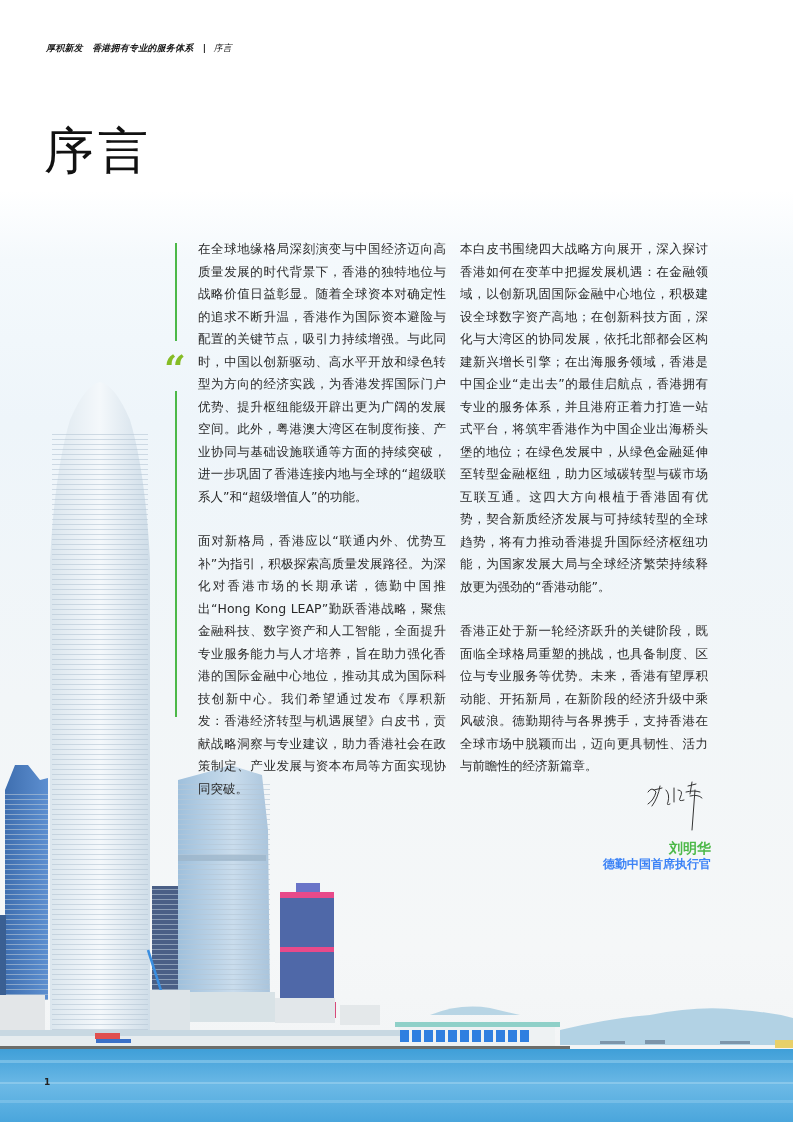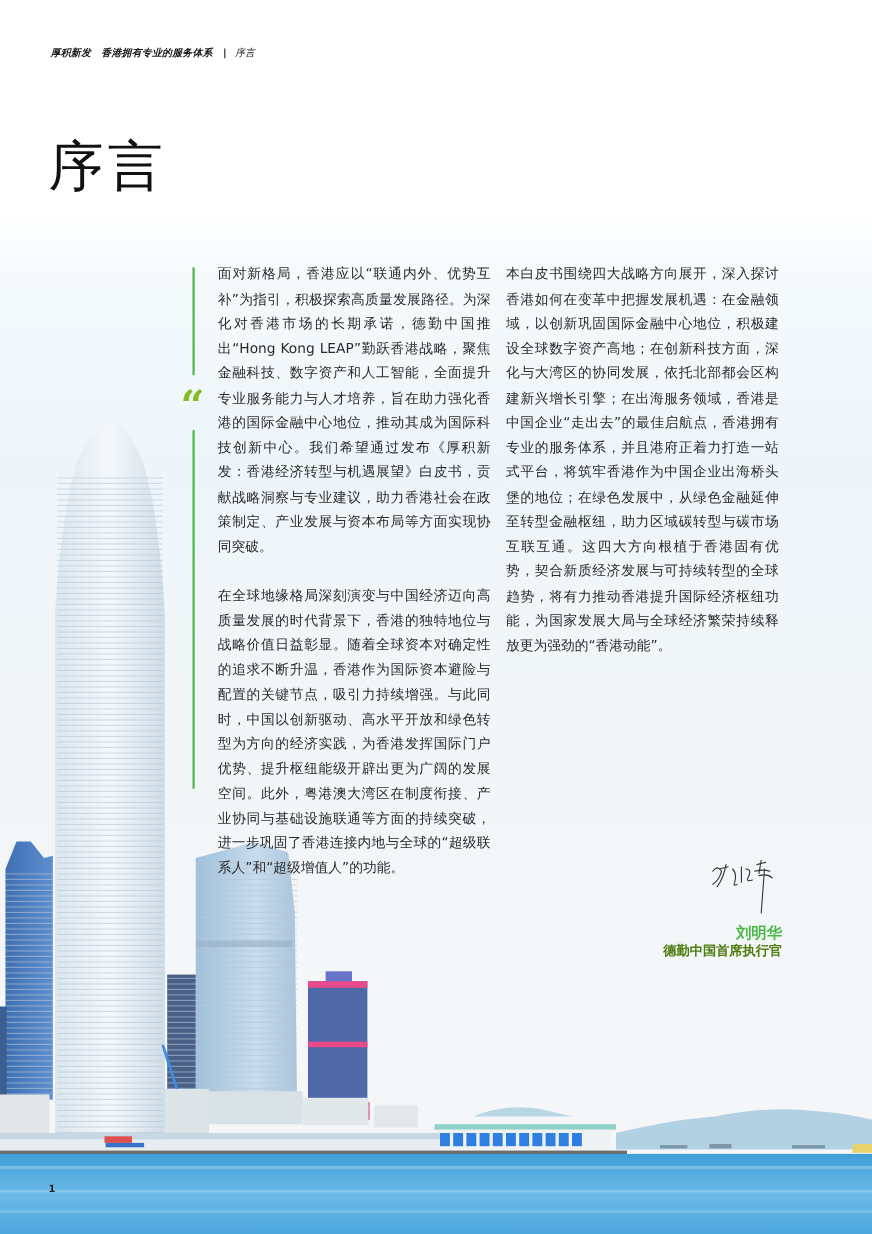--- a/index.html
+++ b/index.html
@@ -32,21 +32,21 @@
   .col2 { left:460px; top:238px; width:248px; }
   .vline { position:absolute; left:175px; width:1.5px; background:#4cb848; }
   .quote {
     position:absolute; left:164px; top:350px; font-size:38px; line-height:38px; font-weight:bold;
     color:#86bc25; font-family:"DejaVu Serif", serif;
   }
   .sig {
     position:absolute; left:640px; top:780px; width:80px; height:55px;
   }
   .signame { position:absolute; right:82px; top:840px; font-size:14px; font-weight:bold; color:#4cb848; }
-  .sigtitle { position:absolute; right:82px; top:856px; font-size:12px; font-weight:bold; color:#4d7c0f; }
+  .sigtitle { position:absolute; right:82px; top:856px; font-size:12px; font-weight:bold; color:#3b82f6; }
   .pagenum { position:absolute; left:44px; top:1077px; font-size:9px; color:#222; font-weight:bold; }
   .skyline { position:absolute; left:0; top:370px; width:793px; height:752px; }
 </style>
 </head>
 <body>
 
 <div class="sky"></div>
 
 <svg class="skyline" viewBox="0 370 793 752" preserveAspectRatio="none" xmlns="http://www.w3.org/2000/svg">
   <defs>
@@ -146,26 +146,27 @@
   <span class="sec">序言</span>
 </div>
 
 <div class="title">序言</div>
 
 <div class="vline" style="top:243px;height:98px;"></div>
 <div class="quote">“</div>
 <div class="vline" style="top:391px;height:326px;"></div>
 
 <div class="col col1">
+  <p>在全球地缘格局深刻演变与中国经济迈向高质量发展的时代背景下，香港的独特地位与战略价值日益彰显。随着全球资本对确定性的追求不断升温，香港作为国际资本避险与配置的关键节点，吸引力持续增强。与此同时，中国以创新驱动、高水平开放和绿色转型为方向的经济实践，为香港发挥国际门户优势、提升枢纽能级开辟出更为广阔的发展空间。此外，粤港澳大湾区在制度衔接、产业协同与基础设施联通等方面的持续突破，进一步巩固了香港连接内地与全球的“超级联系人”和“超级增值人”的功能。</p>
   <p>面对新格局，香港应以“联通内外、优势互补”为指引，积极探索高质量发展路径。为深化对香港市场的长期承诺，德勤中国推出“Hong Kong LEAP”勤跃香港战略，聚焦金融科技、数字资产和人工智能，全面提升专业服务能力与人才培养，旨在助力强化香港的国际金融中心地位，推动其成为国际科技创新中心。我们希望通过发布《厚积新发：香港经济转型与机遇展望》白皮书，贡献战略洞察与专业建议，助力香港社会在政策制定、产业发展与资本布局等方面实现协同突破。</p>
-  <p>在全球地缘格局深刻演变与中国经济迈向高质量发展的时代背景下，香港的独特地位与战略价值日益彰显。随着全球资本对确定性的追求不断升温，香港作为国际资本避险与配置的关键节点，吸引力持续增强。与此同时，中国以创新驱动、高水平开放和绿色转型为方向的经济实践，为香港发挥国际门户优势、提升枢纽能级开辟出更为广阔的发展空间。此外，粤港澳大湾区在制度衔接、产业协同与基础设施联通等方面的持续突破，进一步巩固了香港连接内地与全球的“超级联系人”和“超级增值人”的功能。</p>
 </div>
 
 <div class="col col2">
   <p>本白皮书围绕四大战略方向展开，深入探讨香港如何在变革中把握发展机遇：在金融领域，以创新巩固国际金融中心地位，积极建设全球数字资产高地；在创新科技方面，深化与大湾区的协同发展，依托北部都会区构建新兴增长引擎；在出海服务领域，香港是中国企业“走出去”的最佳启航点，香港拥有专业的服务体系，并且港府正着力打造一站式平台，将筑牢香港作为中国企业出海桥头堡的地位；在绿色发展中，从绿色金融延伸至转型金融枢纽，助力区域碳转型与碳市场互联互通。这四大方向根植于香港固有优势，契合新质经济发展与可持续转型的全球趋势，将有力推动香港提升国际经济枢纽功能，为国家发展大局与全球经济繁荣持续释放更为强劲的“香港动能”。</p>
+  <p>香港正处于新一轮经济跃升的关键阶段，既面临全球格局重塑的挑战，也具备制度、区位与专业服务等优势。未来，香港有望厚积动能、开拓新局，在新阶段的经济升级中乘风破浪。德勤期待与各界携手，支持香港在全球市场中脱颖而出，迈向更具韧性、活力与前瞻性的经济新篇章。</p>
 </div>
 
 <svg class="sig" viewBox="0 0 80 55" xmlns="http://www.w3.org/2000/svg">
   <path d="M8 12 Q12 6 16 12 Q14 20 8 24 M14 10 L22 8 M20 6 Q18 18 12 26 M26 10 Q30 14 28 22 Q26 26 30 24 M34 8 L34 22 M38 10 Q44 10 40 18 Q38 22 44 20 M48 6 L56 4 M52 2 L50 14 M46 12 Q54 10 60 12 M50 16 Q58 14 62 18 M55 10 L52 50" fill="none" stroke="#333" stroke-width="1" stroke-linecap="round"></path>
 </svg>
 <div class="signame">刘明华</div>
 <div class="sigtitle">德勤中国首席执行官</div>
 
 <div class="pagenum">1</div>
 

